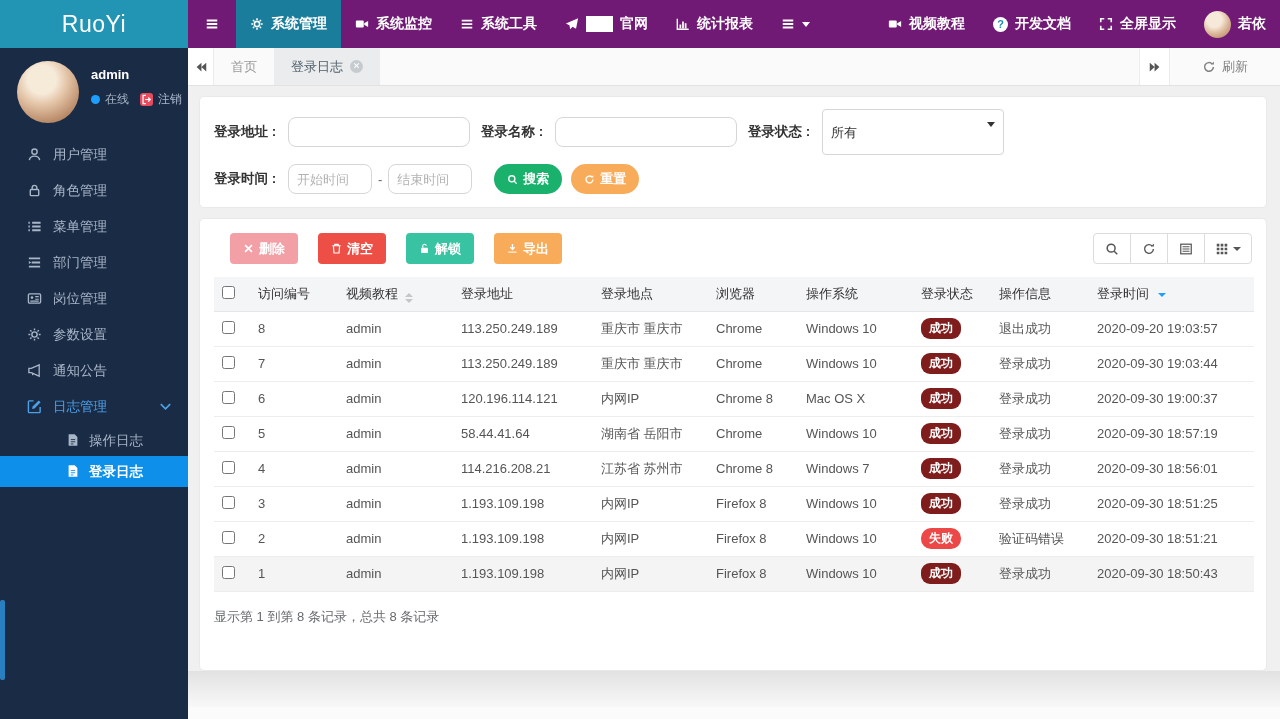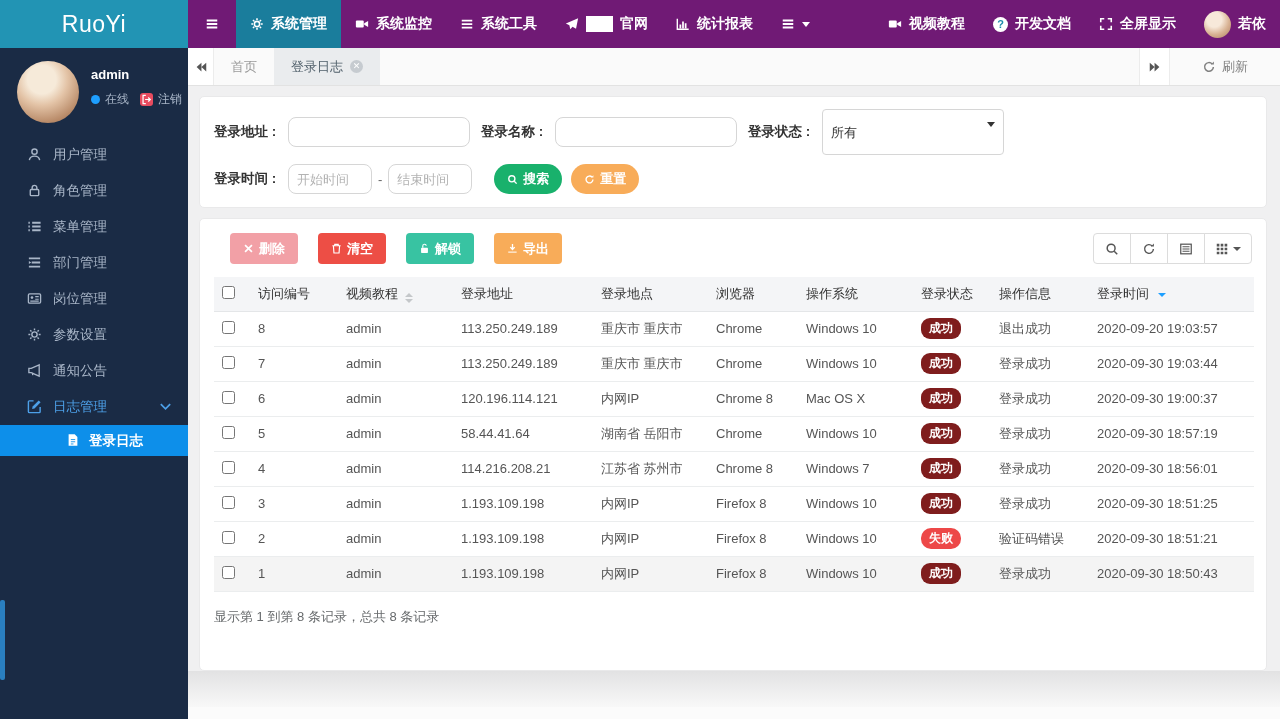--- a/index.html
+++ b/index.html
@@ -297,20 +297,27 @@
     </div>
     <div class="menu-item parent-open">
       <span><svg class="ic" viewBox="0 0 16 16">
             <path d="M14 8.5v5a1 1 0 0 1-1 1H2.5a1 1 0 0 1-1-1V3a1 1 0 0 1 1-1H7" fill="none" stroke="currentColor" stroke-width="1.5"></path>
             <path d="M6 8l6.5-6.5 2 2L8 10l-2.6.6z" fill="currentColor"></path>
           </svg></span>
       <span>日志管理</span>
       <span class="chev"><svg class="ic sm" viewBox="0 0 16 16">
             <path d="M3 5.5l5 5 5-5" fill="none" stroke="currentColor" stroke-width="1.8"></path>
           </svg></span>
+    </div>
+    <div class="sub-item">
+      <span><svg class="ic" viewBox="0 0 16 16">
+            <path d="M3 1.5h7l3 3v10H3z" fill="currentColor"></path>
+            <path d="M5.5 7.5h5M5.5 10h5M5.5 12.5h3" stroke="#1a2b45" stroke-width="1"></path>
+          </svg></span>
+      <span>操作日志</span>
     </div>
     <div class="sub-item active">
       <span><svg class="ic" viewBox="0 0 16 16">
             <path d="M3 1.5h7l3 3v10H3z" fill="currentColor"></path>
             <path d="M5.5 7.5h5M5.5 10h5M5.5 12.5h3" stroke="#0d8fea" stroke-width="1"></path>
           </svg></span>
       <span>登录日志</span>
     </div>
   </nav>
   <div class="scroll-thumb"></div>

